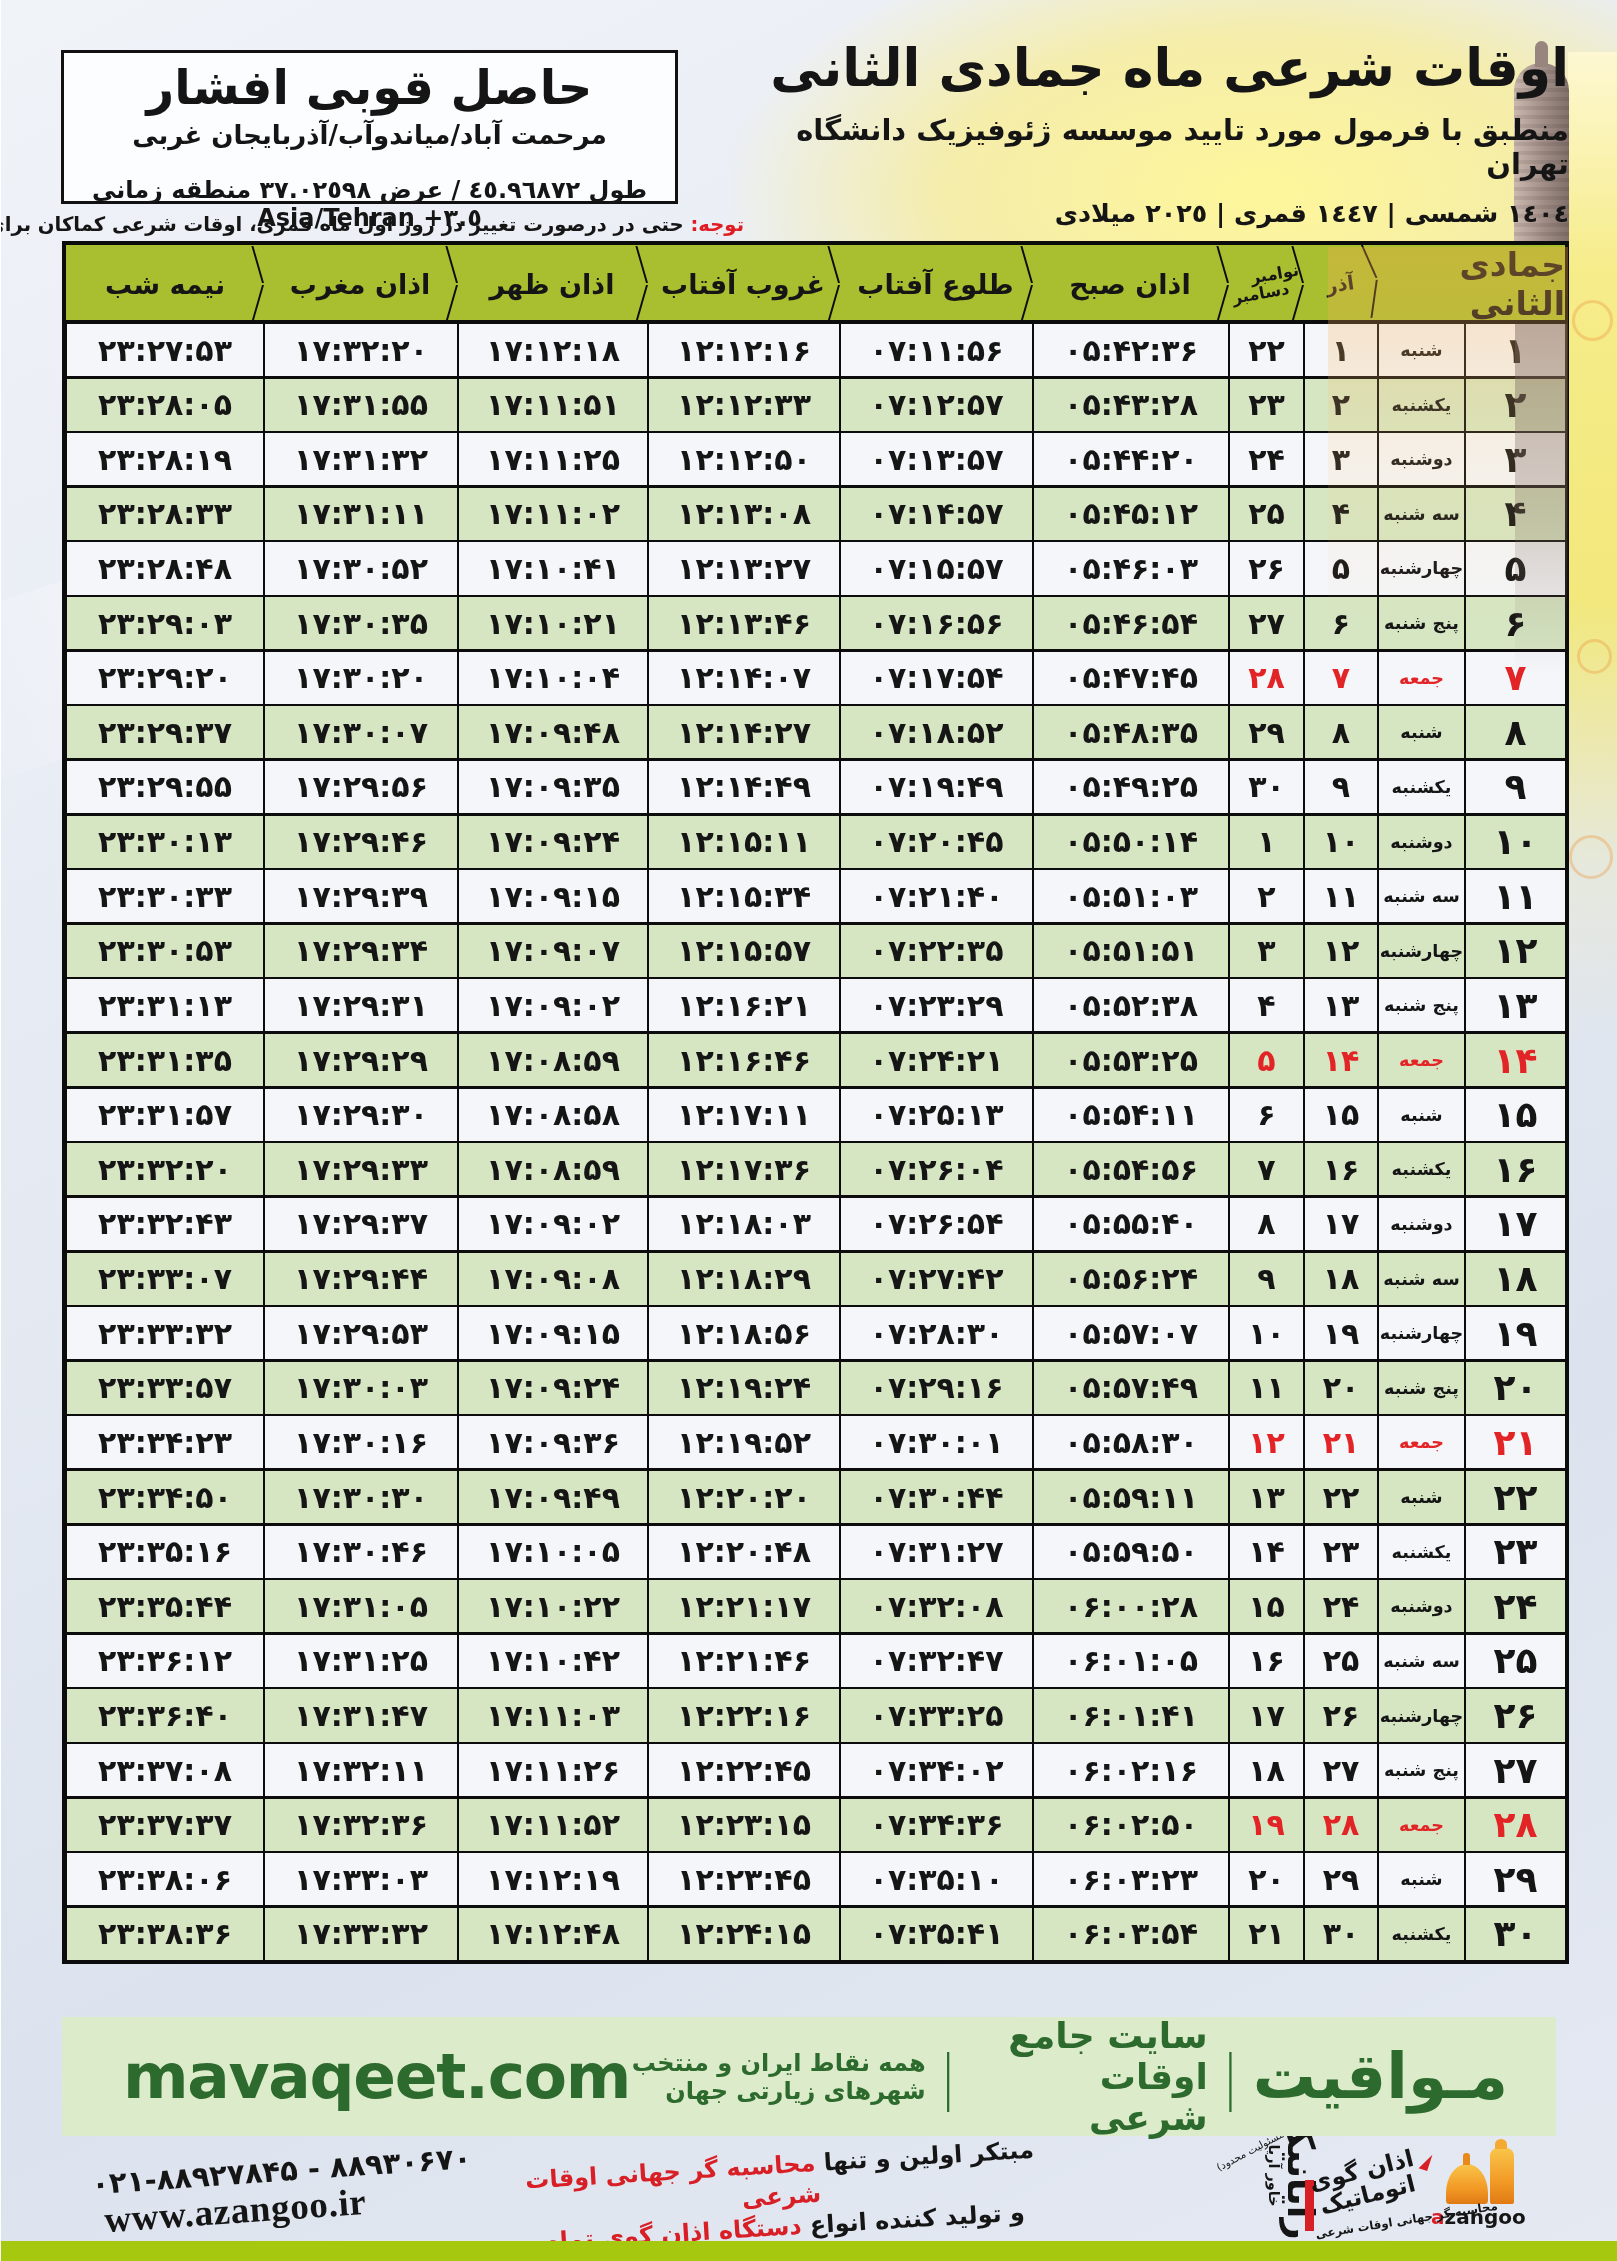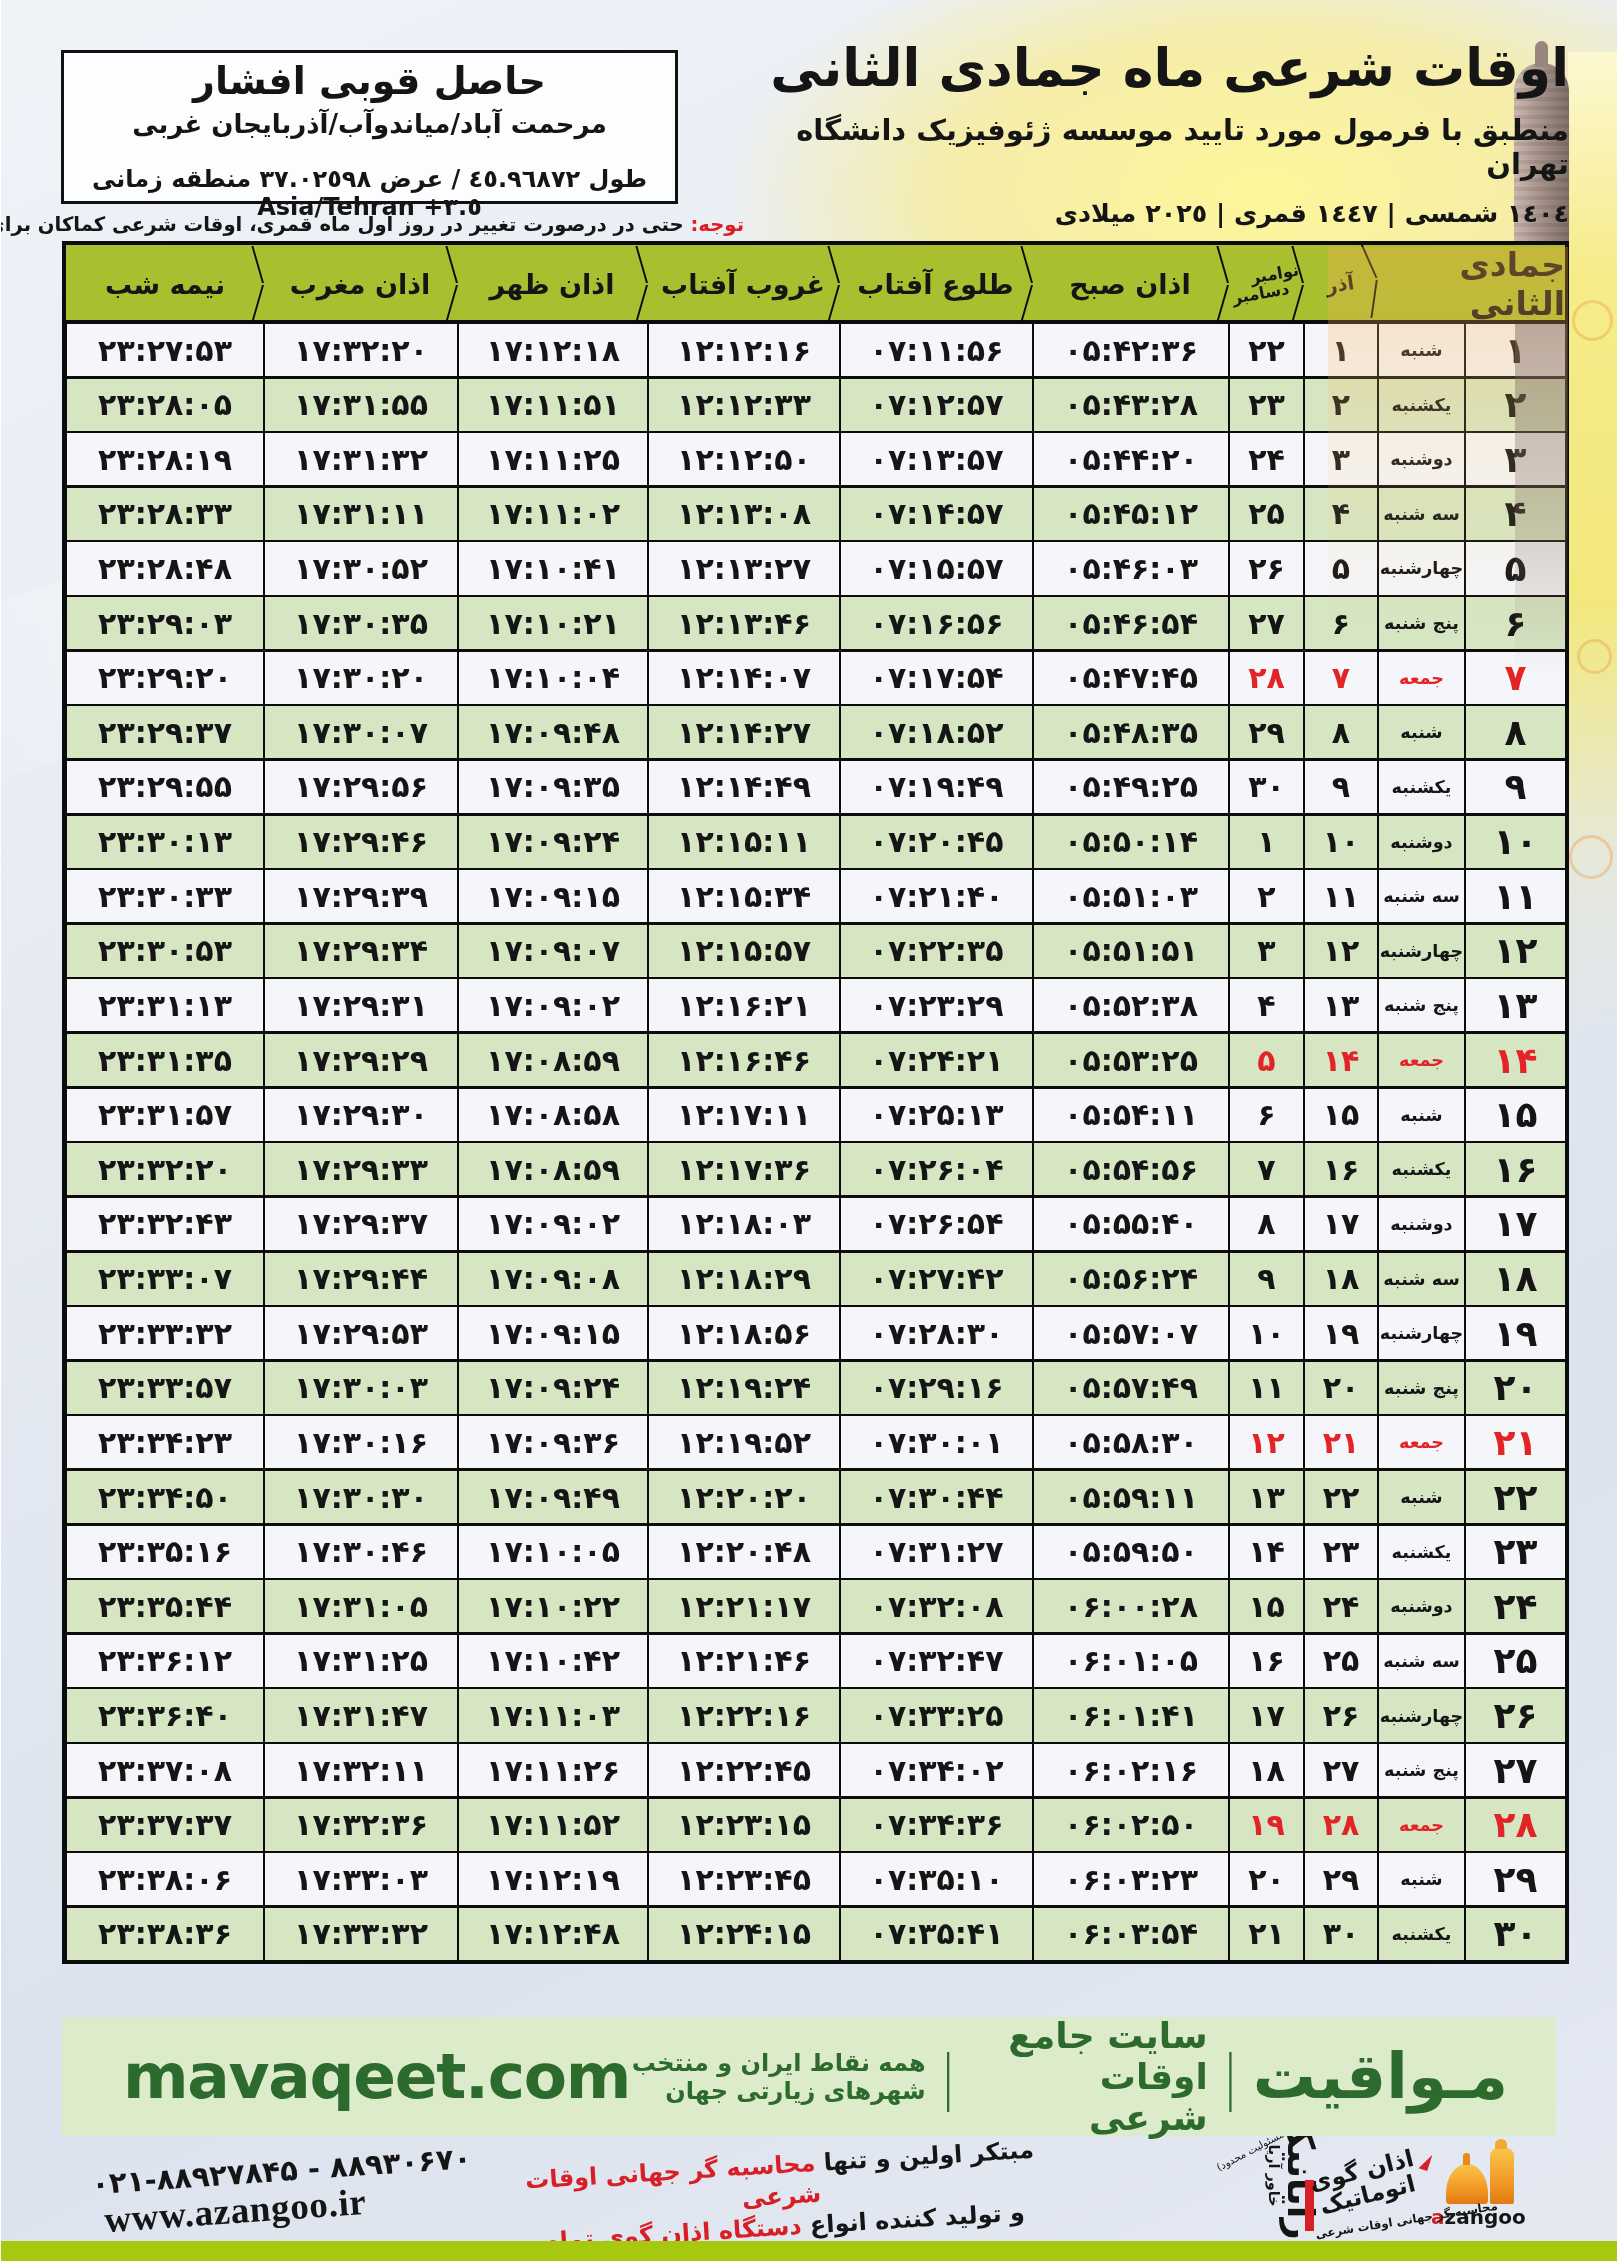--- a/index.html
+++ b/index.html
@@ -19,21 +19,21 @@
     background:repeating-linear-gradient(0deg,rgba(0,0,0,.08) 0 3.9px,rgba(0,0,0,0) 3.9px 9px),linear-gradient(90deg,#cbb8ae,#a08d86 55%,#806f6a);
     border-radius:30px 30px 0 0;}
   .art-tower::before{content:"";position:absolute;left:21px;top:-22px;width:13px;height:26px;background:#97857e;border-radius:6.5px 6.5px 0 0;}
   .art-tower-through{position:absolute;left:1515px;top:324px;width:52px;height:352px;z-index:6;pointer-events:none;
     background:linear-gradient(180deg,rgba(120,98,92,.45),rgba(120,98,92,.25) 55%,rgba(120,98,92,0));}
   .art-tint{position:absolute;left:1328px;top:247px;width:240px;height:391px;z-index:6;pointer-events:none;
     background:linear-gradient(180deg,rgba(248,170,80,.34) 0%,rgba(250,195,110,.16) 45%,rgba(250,210,130,0) 100%);}
   
   .loc-box{position:absolute;left:61px;top:50px;width:617px;height:154px;background:#fcfdff;border:3.9px solid #111;
     box-sizing:border-box;text-align:center;padding-top:7.8px;}
-  .loc-title{font-size:38px;font-weight:bold;line-height:1.1;}
+  .loc-title{font-size:48px;font-weight:bold;line-height:1.1;}
   .loc-sub{font-size:26px;font-weight:bold;margin-top:6.5px;}
   .loc-coords{font-size:24px;font-weight:bold;margin-top:26px;}
   
   .title-wrap{position:absolute;left:701px;top:40px;width:868px;}
   .main-title{font-size:52px;font-weight:bold;line-height:1.1;}
   .main-sub{font-size:29px;font-weight:bold;margin-top:15.7px;margin-left:36px;}
   .main-dates{font-size:25.4px;font-weight:bold;margin-top:17px;}
   
   .notice{position:absolute;left:62px;top:213px;width:682px;font-size:19.6px;font-weight:bold;white-space:nowrap;}
   .notice .lbl{color:#e11b22;}

